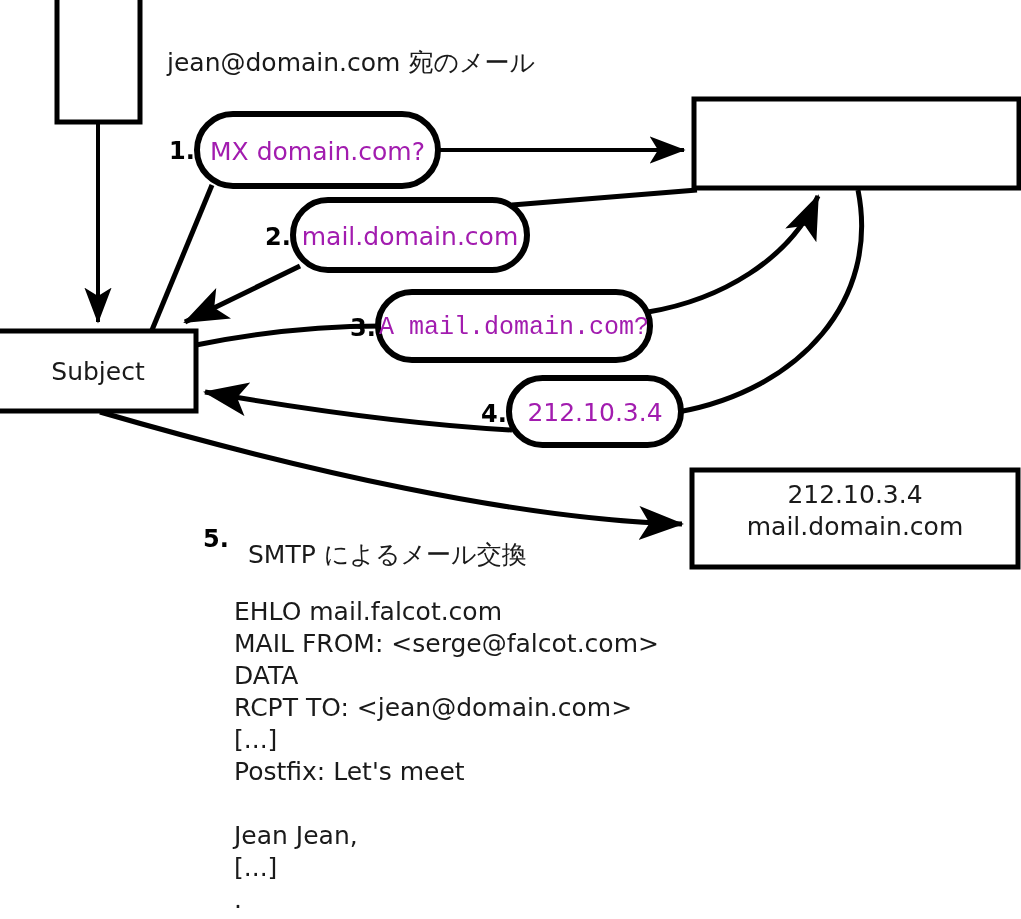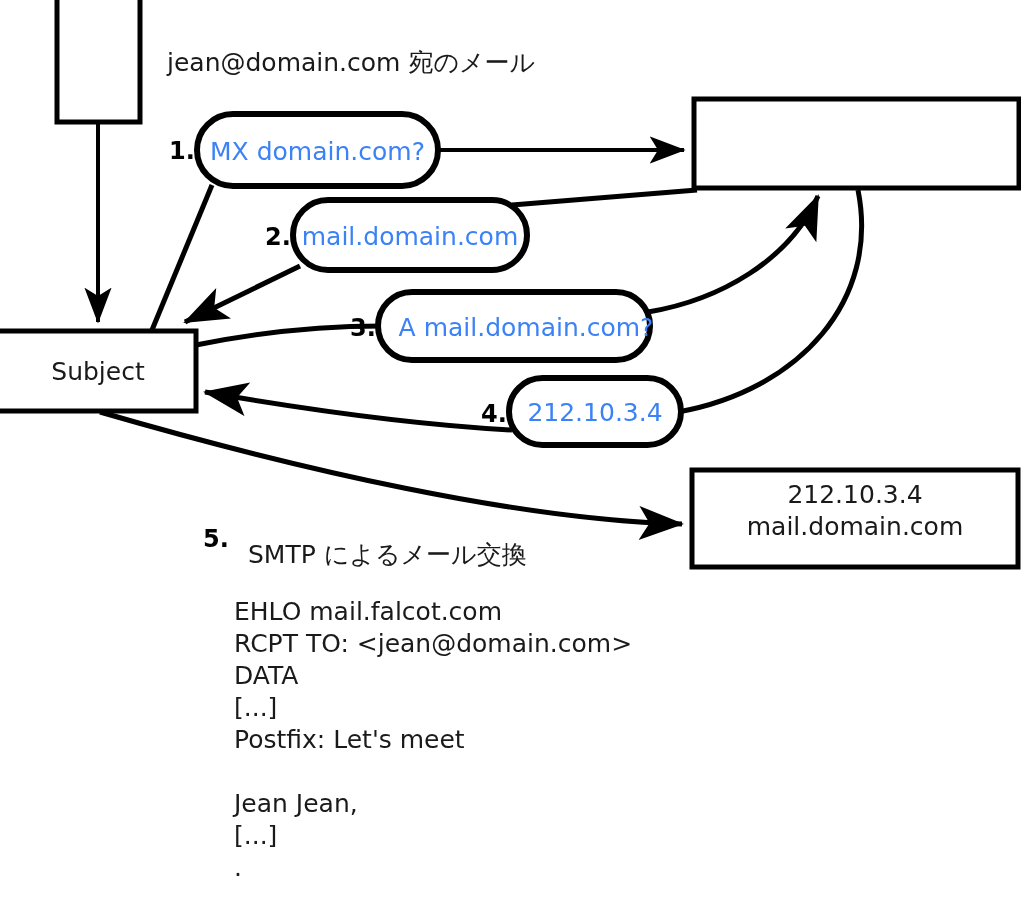--- a/index.html
+++ b/index.html
@@ -30,21 +30,21 @@
     font-family: "DejaVu Sans", "Liberation Sans", sans-serif;
   }
   .boxlabel {
     font-size: 25px;
     color: #1a1a1a;
     text-align: center;
     line-height: 1.18;
   }
   .bubblelabel {
     font-size: 25px;
-    color: #3b82f6;
+    color: #a21caf;
     text-align: center;
   }
   .steplabel {
     font-size: 24px;
     font-weight: bold;
     color: #000000;
   }
   .headline {
     font-size: 25px;
   }
@@ -109,20 +109,20 @@
   <div class="txt boxlabel" style="left:692px; top:512px; width:326px;">mail.domain.com</div>
 
   <div class="txt steplabel" style="left:169px; top:137px;">1.</div>
   <div class="txt steplabel" style="left:265px; top:223px;">2.</div>
   <div class="txt steplabel" style="left:350px; top:314px;">3.</div>
   <div class="txt steplabel" style="left:481px; top:400px;">4.</div>
   <div class="txt steplabel" style="left:203px; top:525px;">5.</div>
 
   <div class="txt bubblelabel" style="left:197px; top:137px; width:241px;">MX domain.com?</div>
   <div class="txt bubblelabel" style="left:293px; top:222px; width:234px;">mail.domain.com</div>
-  <div class="txt bubblelabel" style="left:390px; top:313px; width:272px;">A mail.domain.com?</div>
+  <div class="txt bubblelabel" style="left:378px; top:313px; width:272px;font-family:Liberation Mono, monospace;">A mail.domain.com?</div>
   <div class="txt bubblelabel" style="left:509px; top:398px; width:172px;">212.10.3.4</div>
 
   <div class="txt caption-jp" style="left:248px; top:524px;margin-top:14px;">SMTP によるメール交換</div>
 
-  <div class="txt mono-block" style="left:234px; top:596px;"><div>EHLO mail.falcot.com</div><div>RCPT TO: &lt;jean@domain.com&gt;</div><div>DATA</div><div>[...]</div><div>Postfix: Let's meet</div><div>&nbsp;</div><div>Jean Jean,</div><div>[...]</div><div>.</div></div>
+  <div class="txt mono-block" style="left:234px; top:596px;"><div>EHLO mail.falcot.com</div><div>MAIL FROM: &lt;serge@falcot.com&gt;</div><div>DATA</div><div>RCPT TO: &lt;jean@domain.com&gt;</div><div>[...]</div><div>Postfix: Let's meet</div><div>&nbsp;</div><div>Jean Jean,</div><div>[...]</div><div>.</div></div>
 
 </div>
 
 </body></html>

